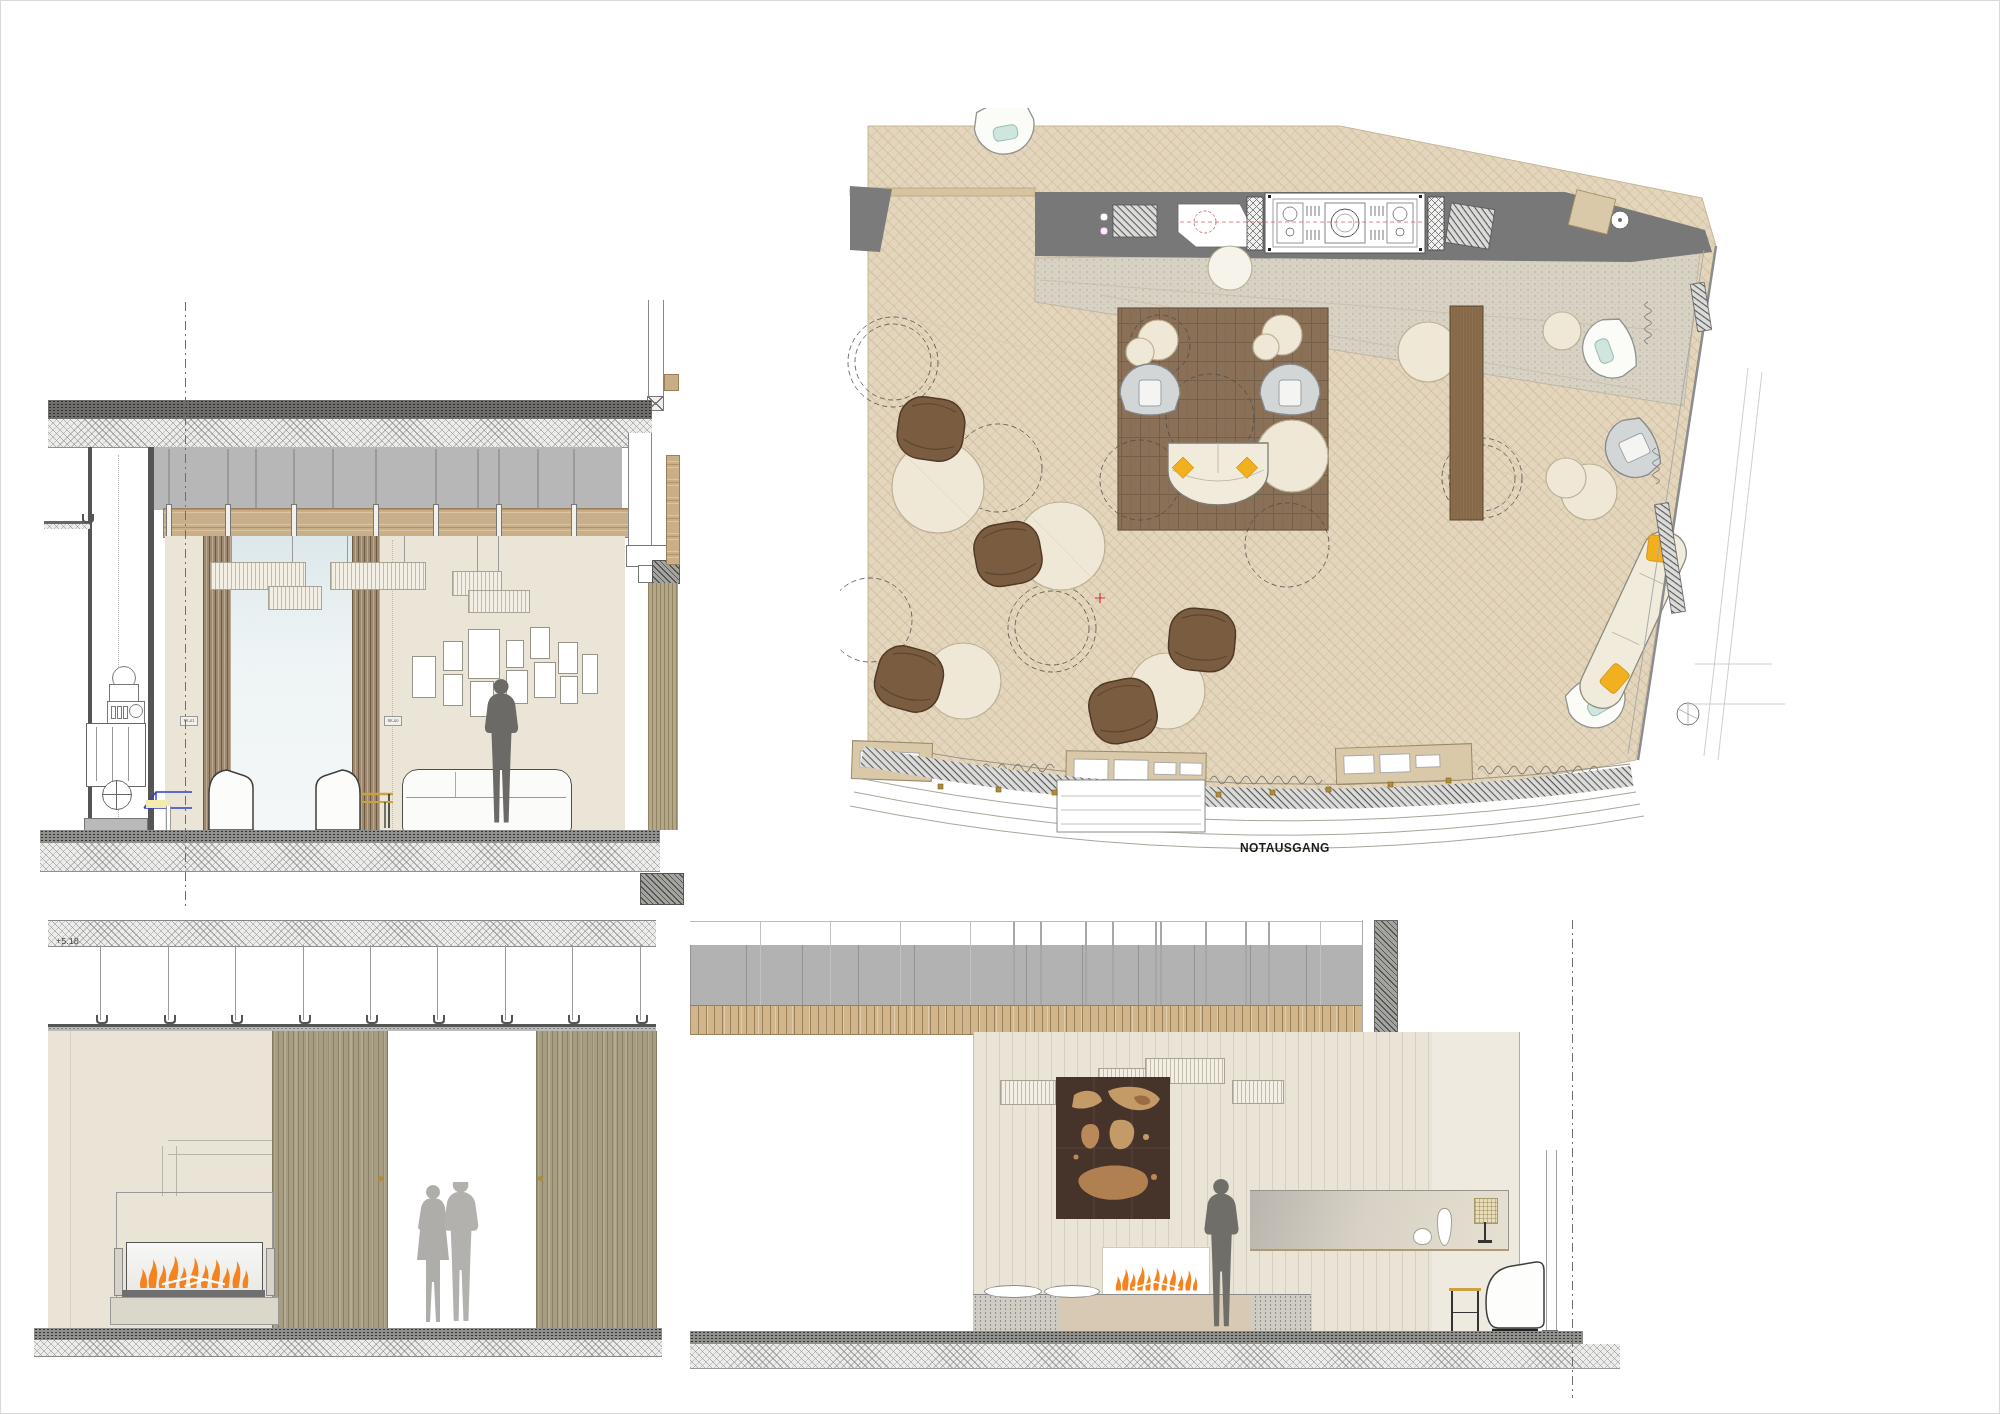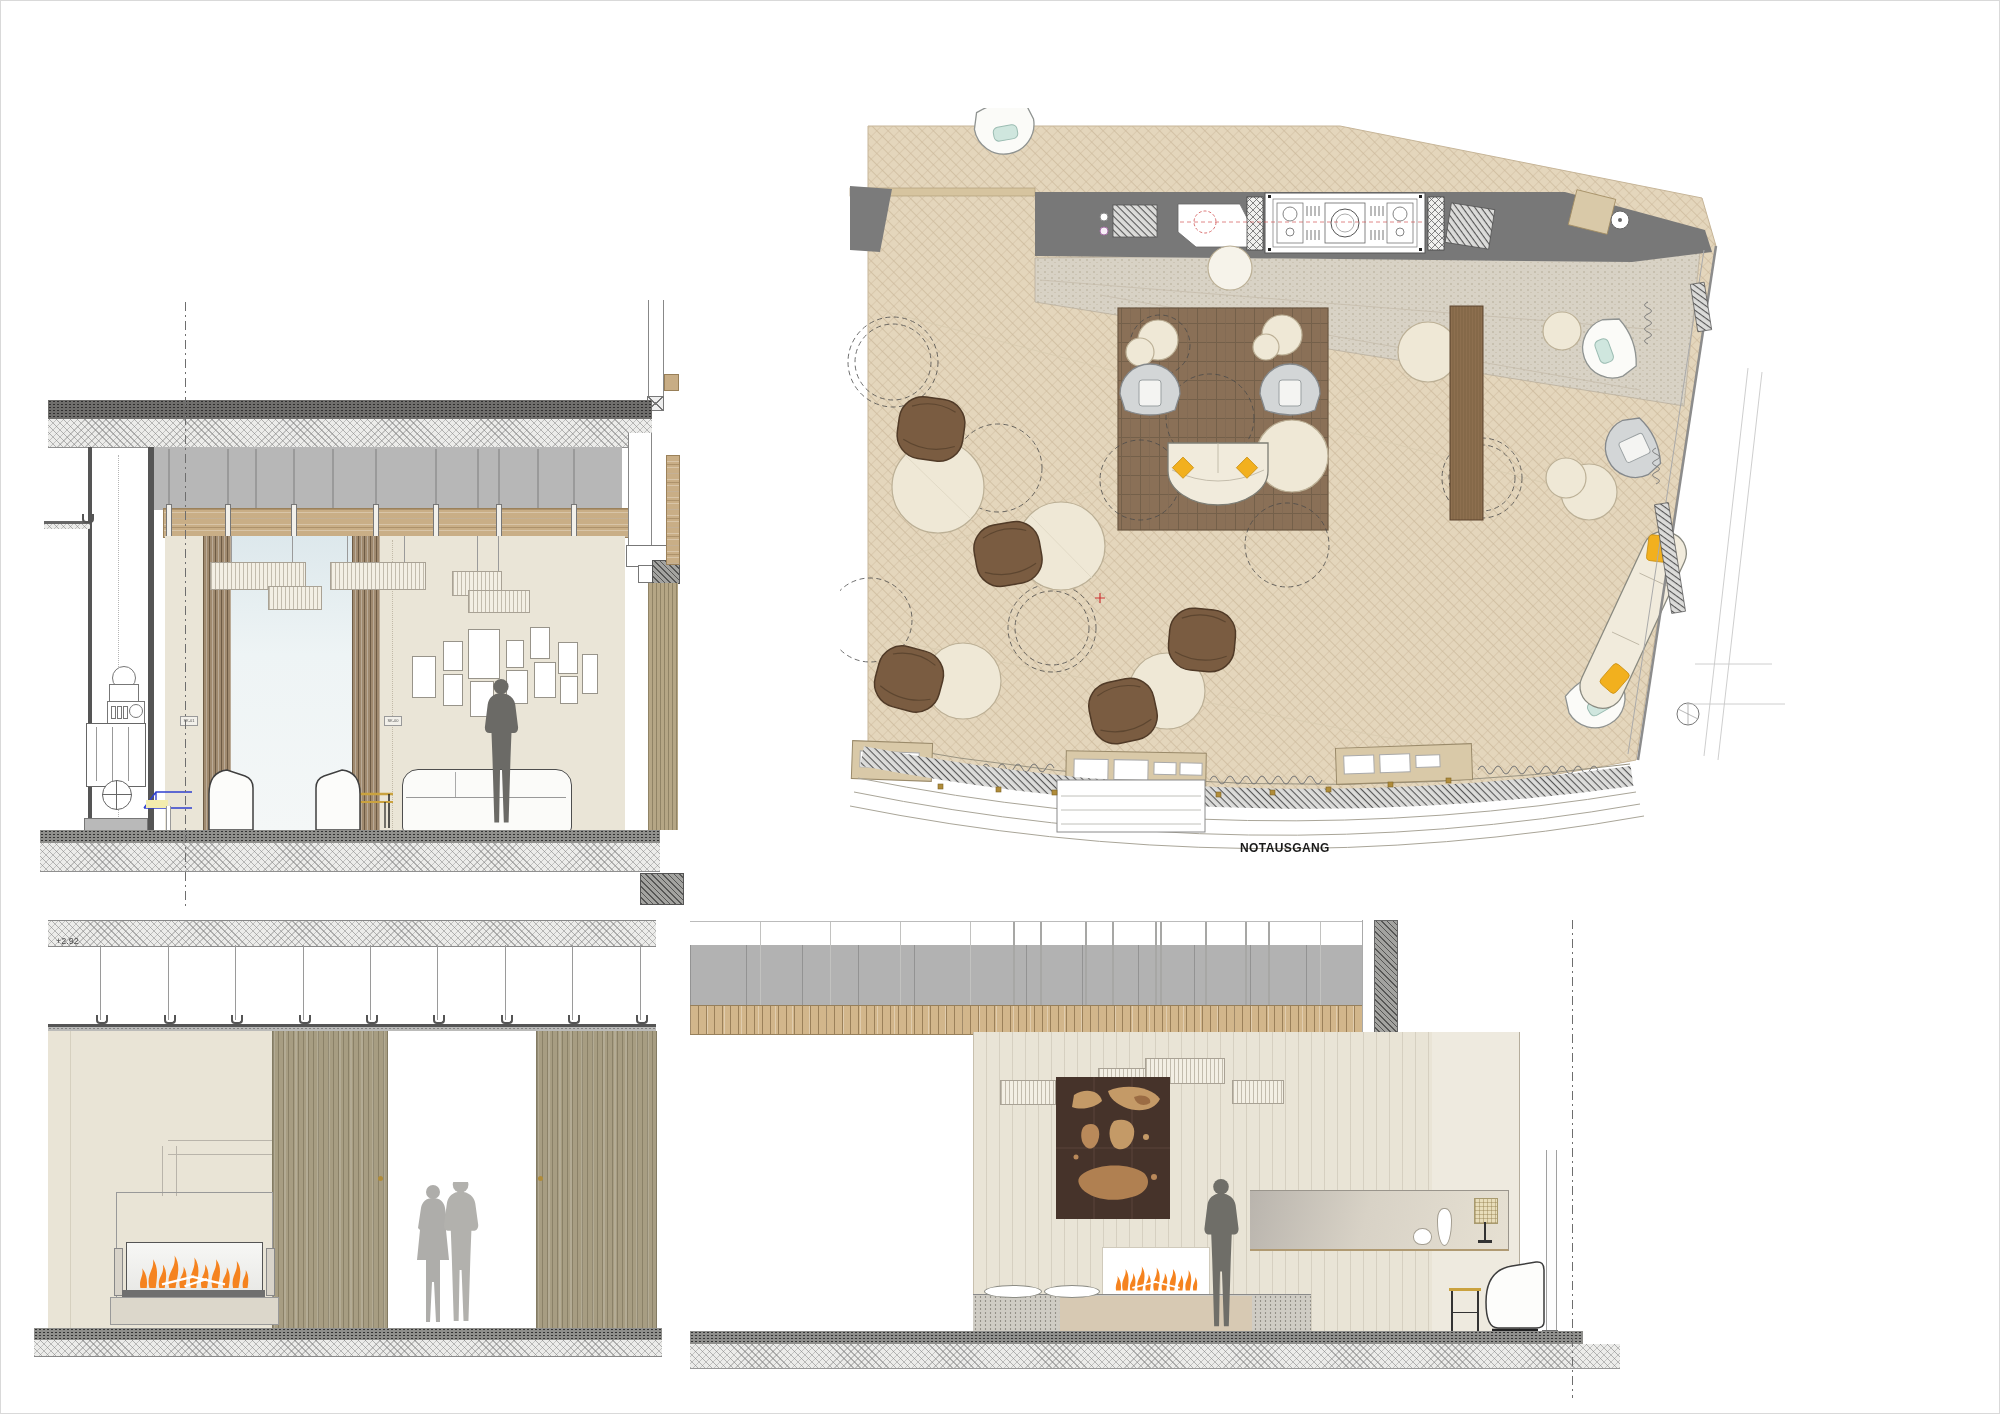--- a/index.html
+++ b/index.html
@@ -360,21 +360,21 @@
       <path d="M1648 302 q-7 3 0 6 t0 6 t0 6 t0 6 t0 6 t0 6 t0 6" stroke="#777" fill="none" stroke-width="0.9"></path>
       <path d="M1656 448 q-7 3 0 6 t0 6 t0 6 t0 6 t0 6 t0 6" stroke="#777" fill="none" stroke-width="0.9"></path>
     </g>
     <g stroke="#c8c8c8" stroke-width="0.9" fill="none">
       <path d="M1748 368 L1704 756 M1762 372 L1718 760"></path>
       <path d="M1695 664 H1772 M1686 704 H1785"></path>
     </g>
   </svg>
 
   <div class="abs hatchlt" style="left:48px;top:920px;width:608px;height:25px;border-top:1px solid #888;border-bottom:1px solid #888;"></div>
-  <div class="abs lvl" style="left:56px;top:936px;">+2.92</div>
+  <div class="abs lvl" style="left:56px;top:936px;">+5.18</div>
   <div class="abs rodv" style="left:100px;top:945px;width:1px;height:75px;"></div>
   <div class="abs rodv" style="left:168px;top:945px;width:1px;height:75px;"></div>
   <div class="abs rodv" style="left:235px;top:945px;width:1px;height:75px;"></div>
   <div class="abs rodv" style="left:303px;top:945px;width:1px;height:75px;"></div>
   <div class="abs rodv" style="left:370px;top:945px;width:1px;height:75px;"></div>
   <div class="abs rodv" style="left:437px;top:945px;width:1px;height:75px;"></div>
   <div class="abs rodv" style="left:505px;top:945px;width:1px;height:75px;"></div>
   <div class="abs rodv" style="left:572px;top:945px;width:1px;height:75px;"></div>
   <div class="abs rodv" style="left:640px;top:945px;width:1px;height:75px;"></div>
   <div class="abs uhook" style="left:96px;top:1015px;width:8px;height:7px;"></div>

